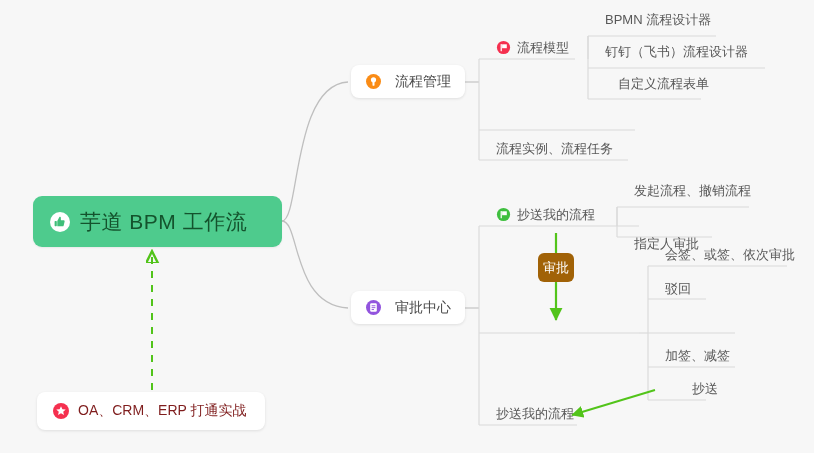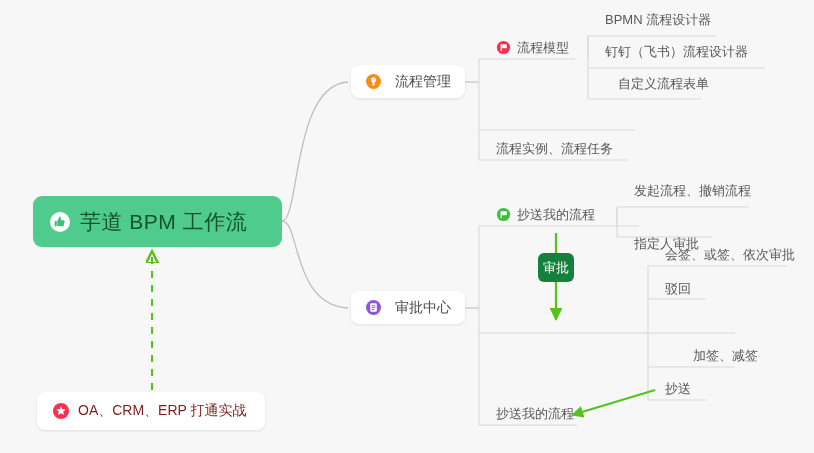--- a/index.html
+++ b/index.html
@@ -52,21 +52,21 @@
     display:flex;align-items:flex-end;gap:6px;
   }
   .leaf .txt{line-height:15px;}
 
   
   .ico{display:inline-block;flex:0 0 auto;line-height:0;}
 
   
   .badge{
     position:absolute;left:538px;top:253px;
-    width:36px;height:29px;background:#15803d;border-radius:6px;
+    width:36px;height:29px;background:#a16207;border-radius:6px;
     display:flex;align-items:center;justify-content:center;
     color:#ffffff;font-size:13px;
   }
 </style>
 </head>
 <body>
 
 <div id="stage">
 
   <svg class="links" viewBox="0 0 814 453">
@@ -211,24 +211,24 @@
     <span class="txt">指定人审批</span>
   </div>
 
 
   <div class="leaf" style="left:659px;top:247px;">
     <span class="txt">会签、或签、依次审批</span>
   </div>
   <div class="leaf" style="left:659px;top:281px;">
     <span class="txt">驳回</span>
   </div>
-  <div class="leaf" style="left:687px;top:348px;">
+  <div class="leaf" style="left:659px;top:348px;">
     <span class="txt">加签、减签</span>
   </div>
-  <div class="leaf" style="left:659px;top:381px;">
+  <div class="leaf" style="left:686px;top:381px;">
     <span class="txt">抄送</span>
   </div>
 
   <div class="leaf" style="left:490px;top:406px;">
     <span class="txt">抄送我的流程</span>
   </div>
 
   <div class="badge">
     <span>审批</span>
   </div>

